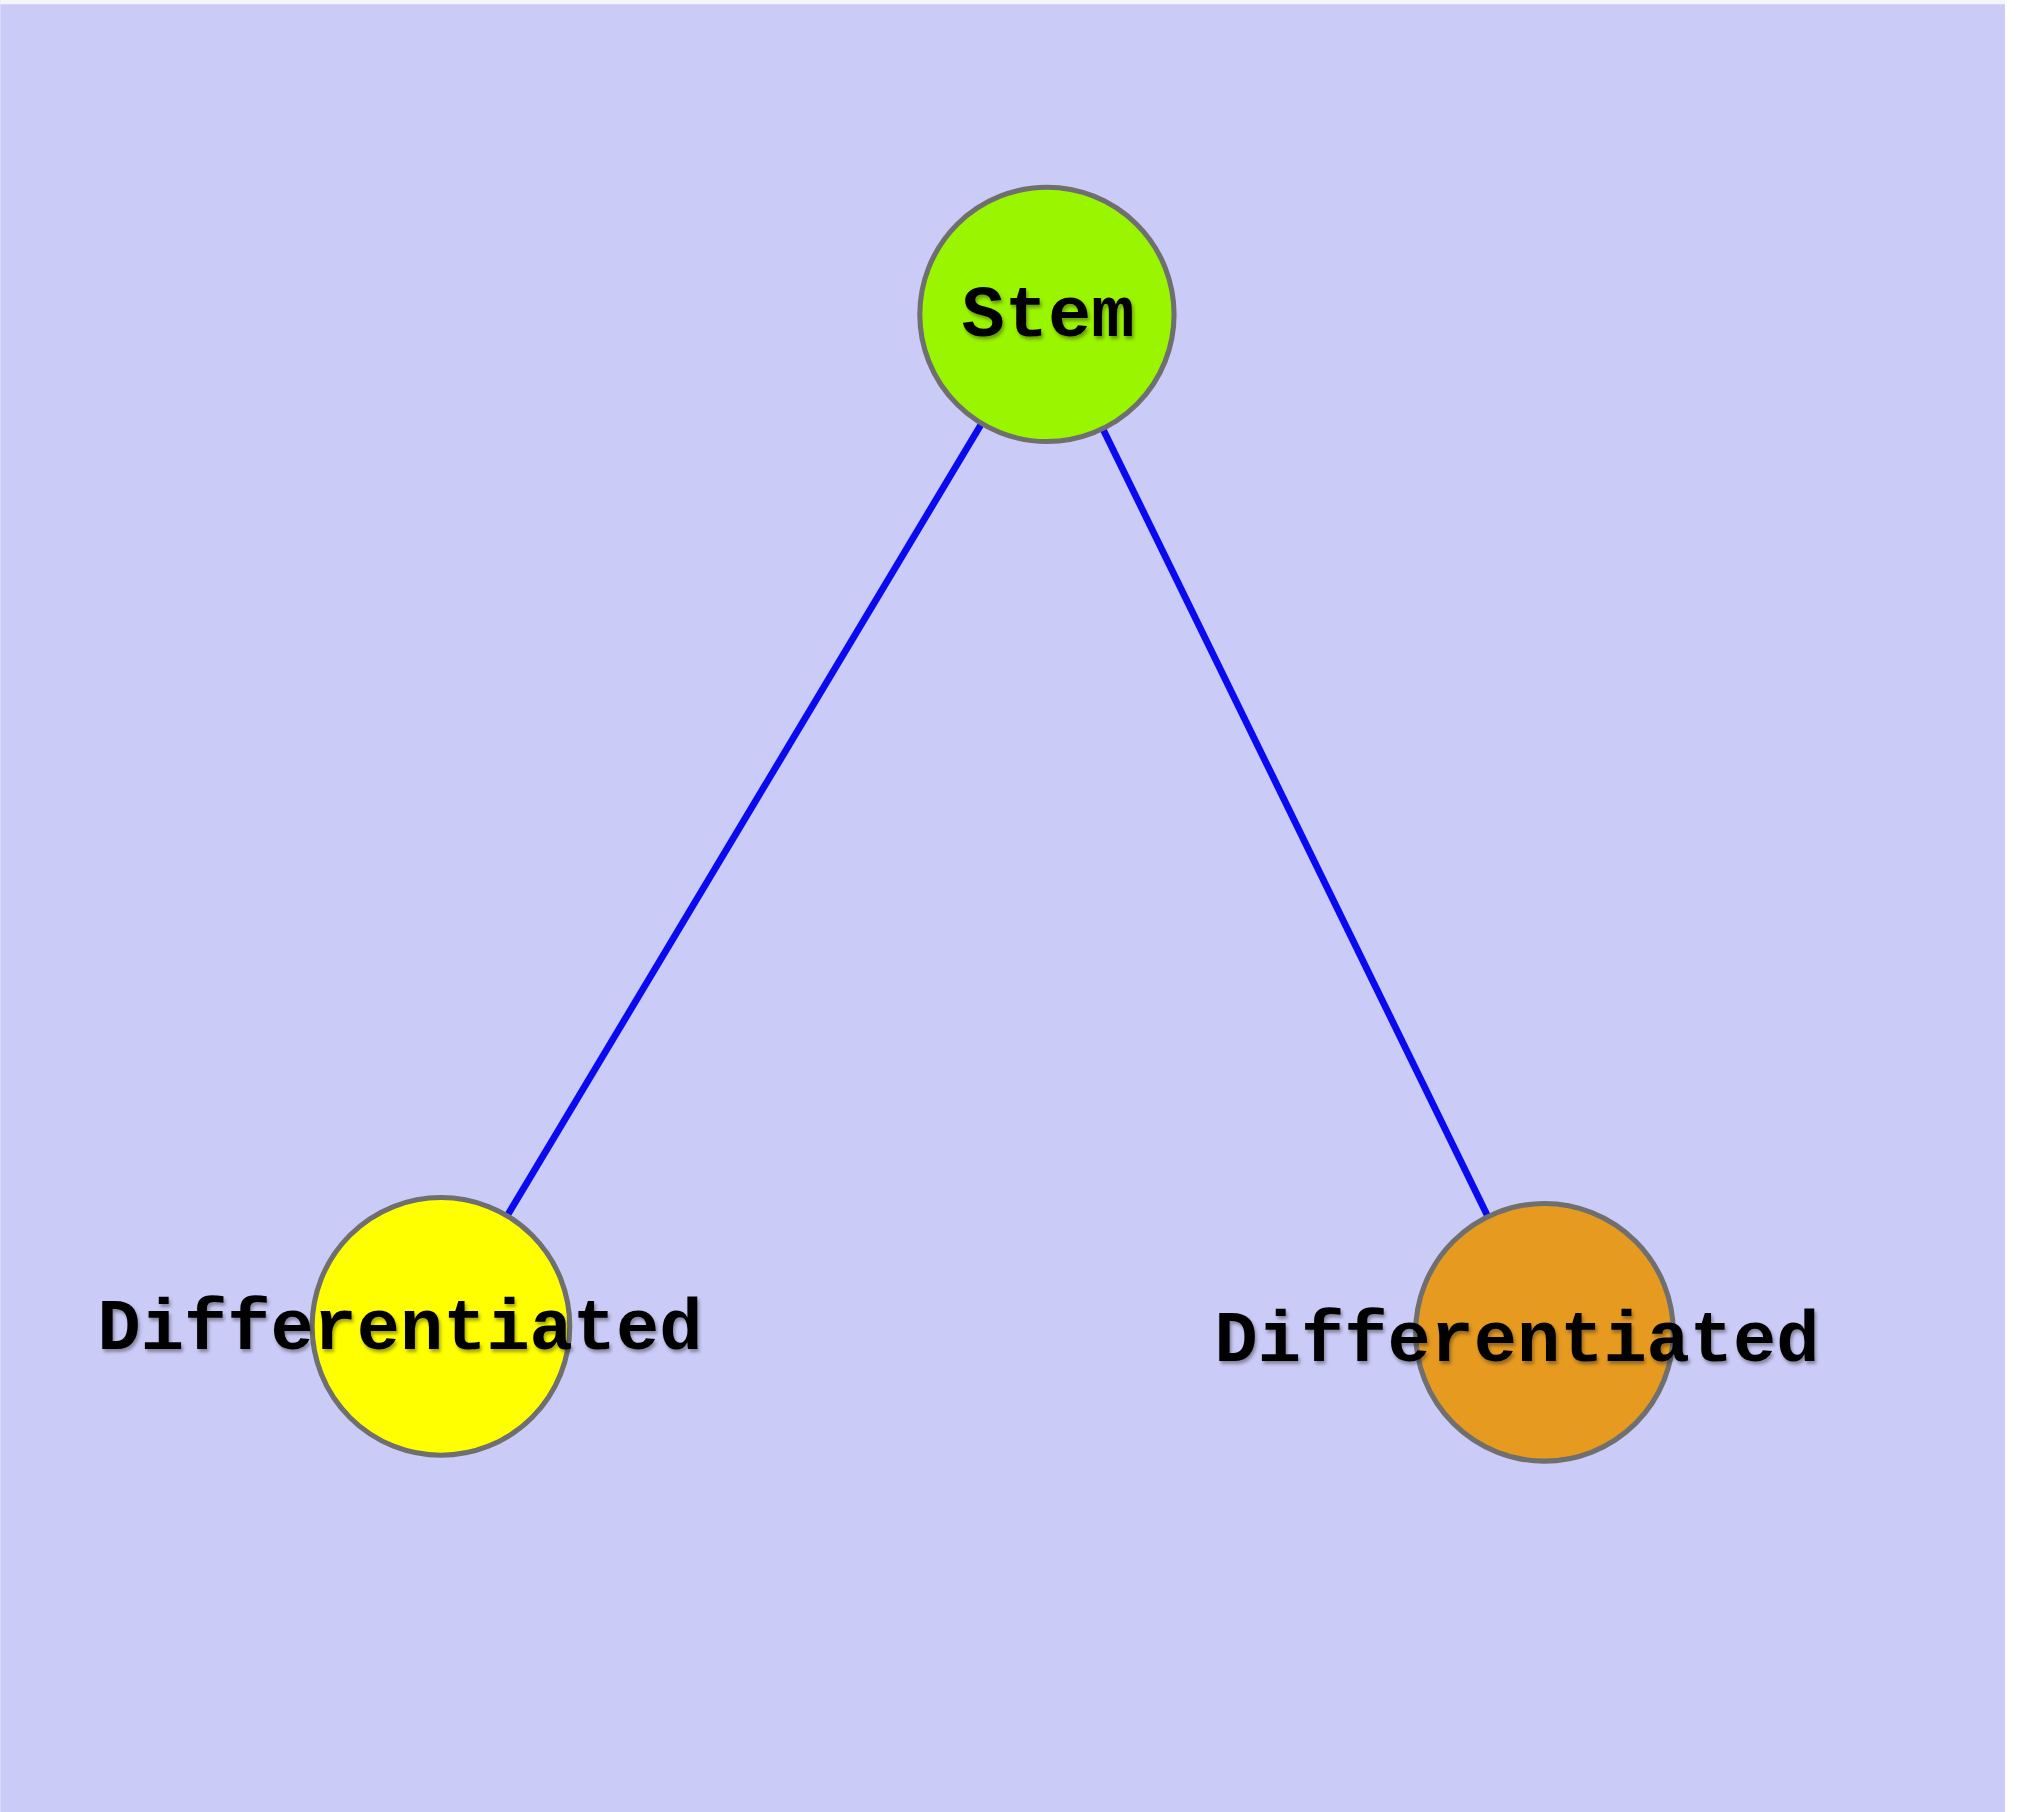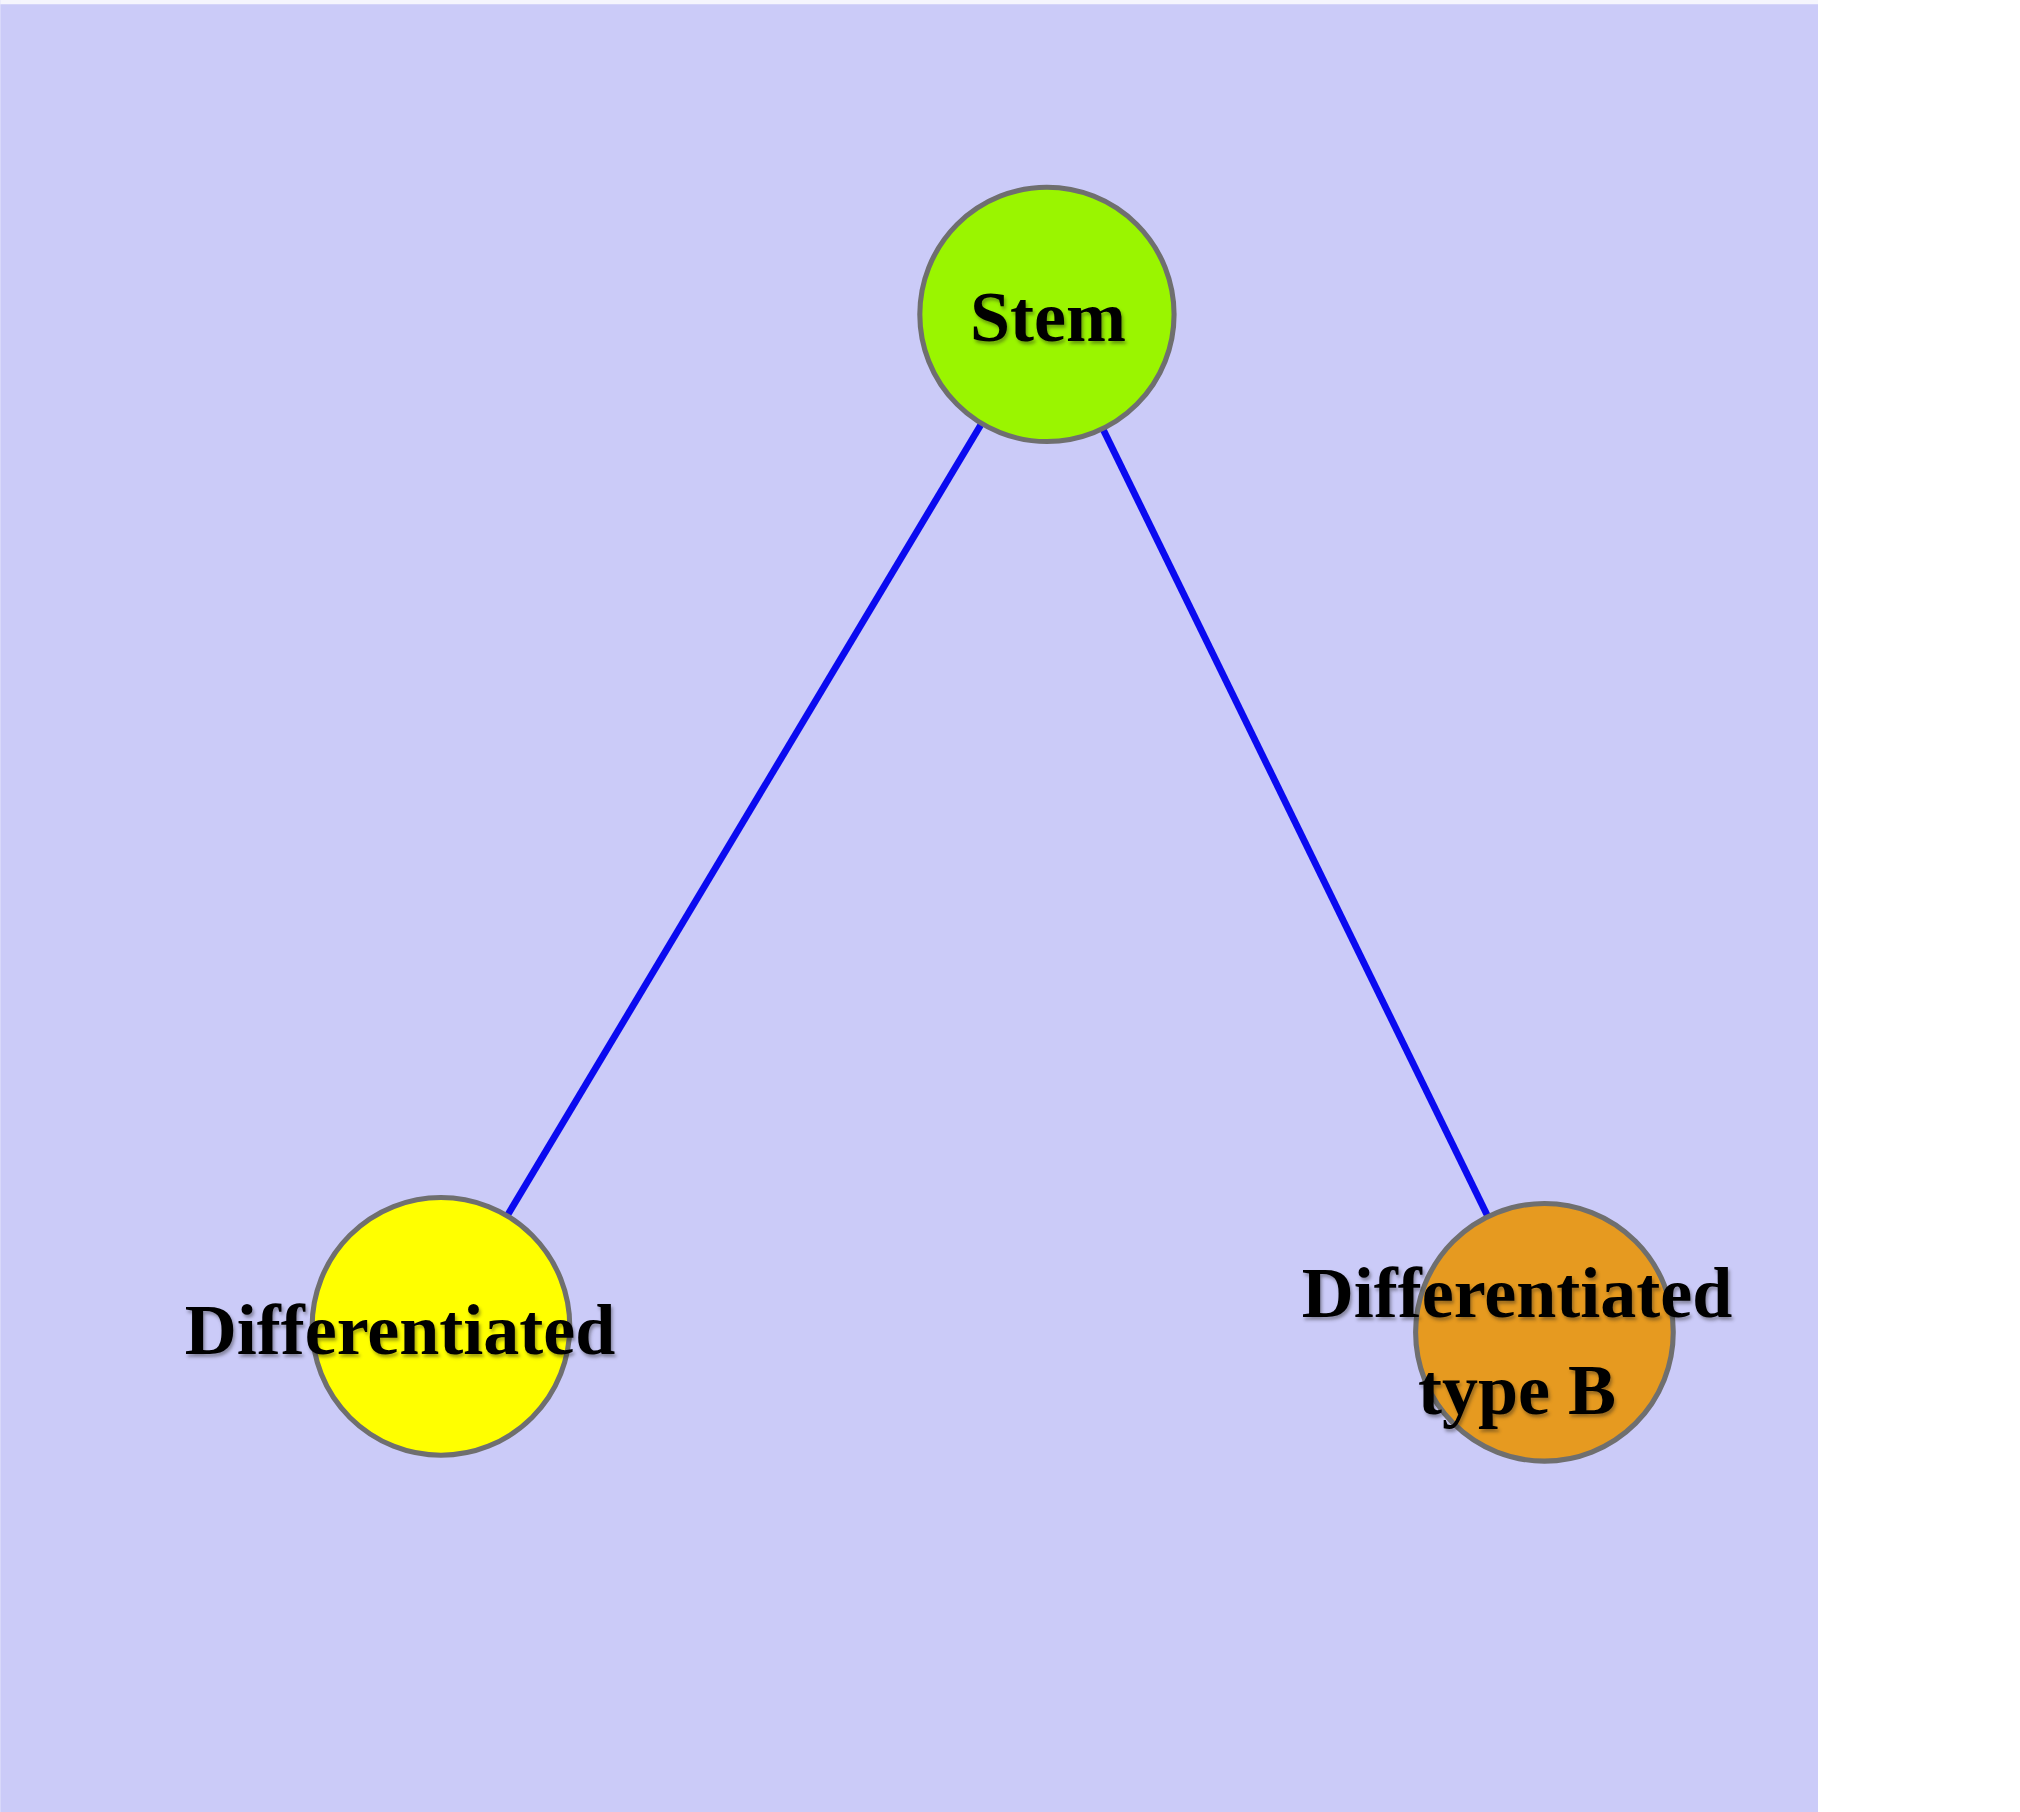--- a/index.html
+++ b/index.html
@@ -1,24 +1,24 @@
 <!DOCTYPE html>
 <html style="font-size:13.6px"><head>
 <meta charset="utf-8">
 <style>
   html, body {
     margin: 0;
     padding: 0;
   }
   #canvas {
     position: relative;
-    width: 1818px;
+    width: 2005px;
     height: 1812px;
     overflow: hidden;
-    font-family: Liberation Serif, serif;
+    font-family: Liberation Mono, monospace;
   }
   #graph-svg {
     position: absolute;
     left: 0;
     top: 0;
     width: 2021px;
     height: 1812px;
     display: block;
   }
   .edge {
@@ -66,17 +66,16 @@
   <div class="node-label label-stem">
     <span>Stem</span>
   </div>
 
   <div class="node-label label-a">
     <span>Differentiated</span>
   </div>
 
   <div class="node-label label-b">
     <span>Differentiated</span>
-    <span>type B</span>
   </div>
 
 </div>
 
 
 </body></html>

